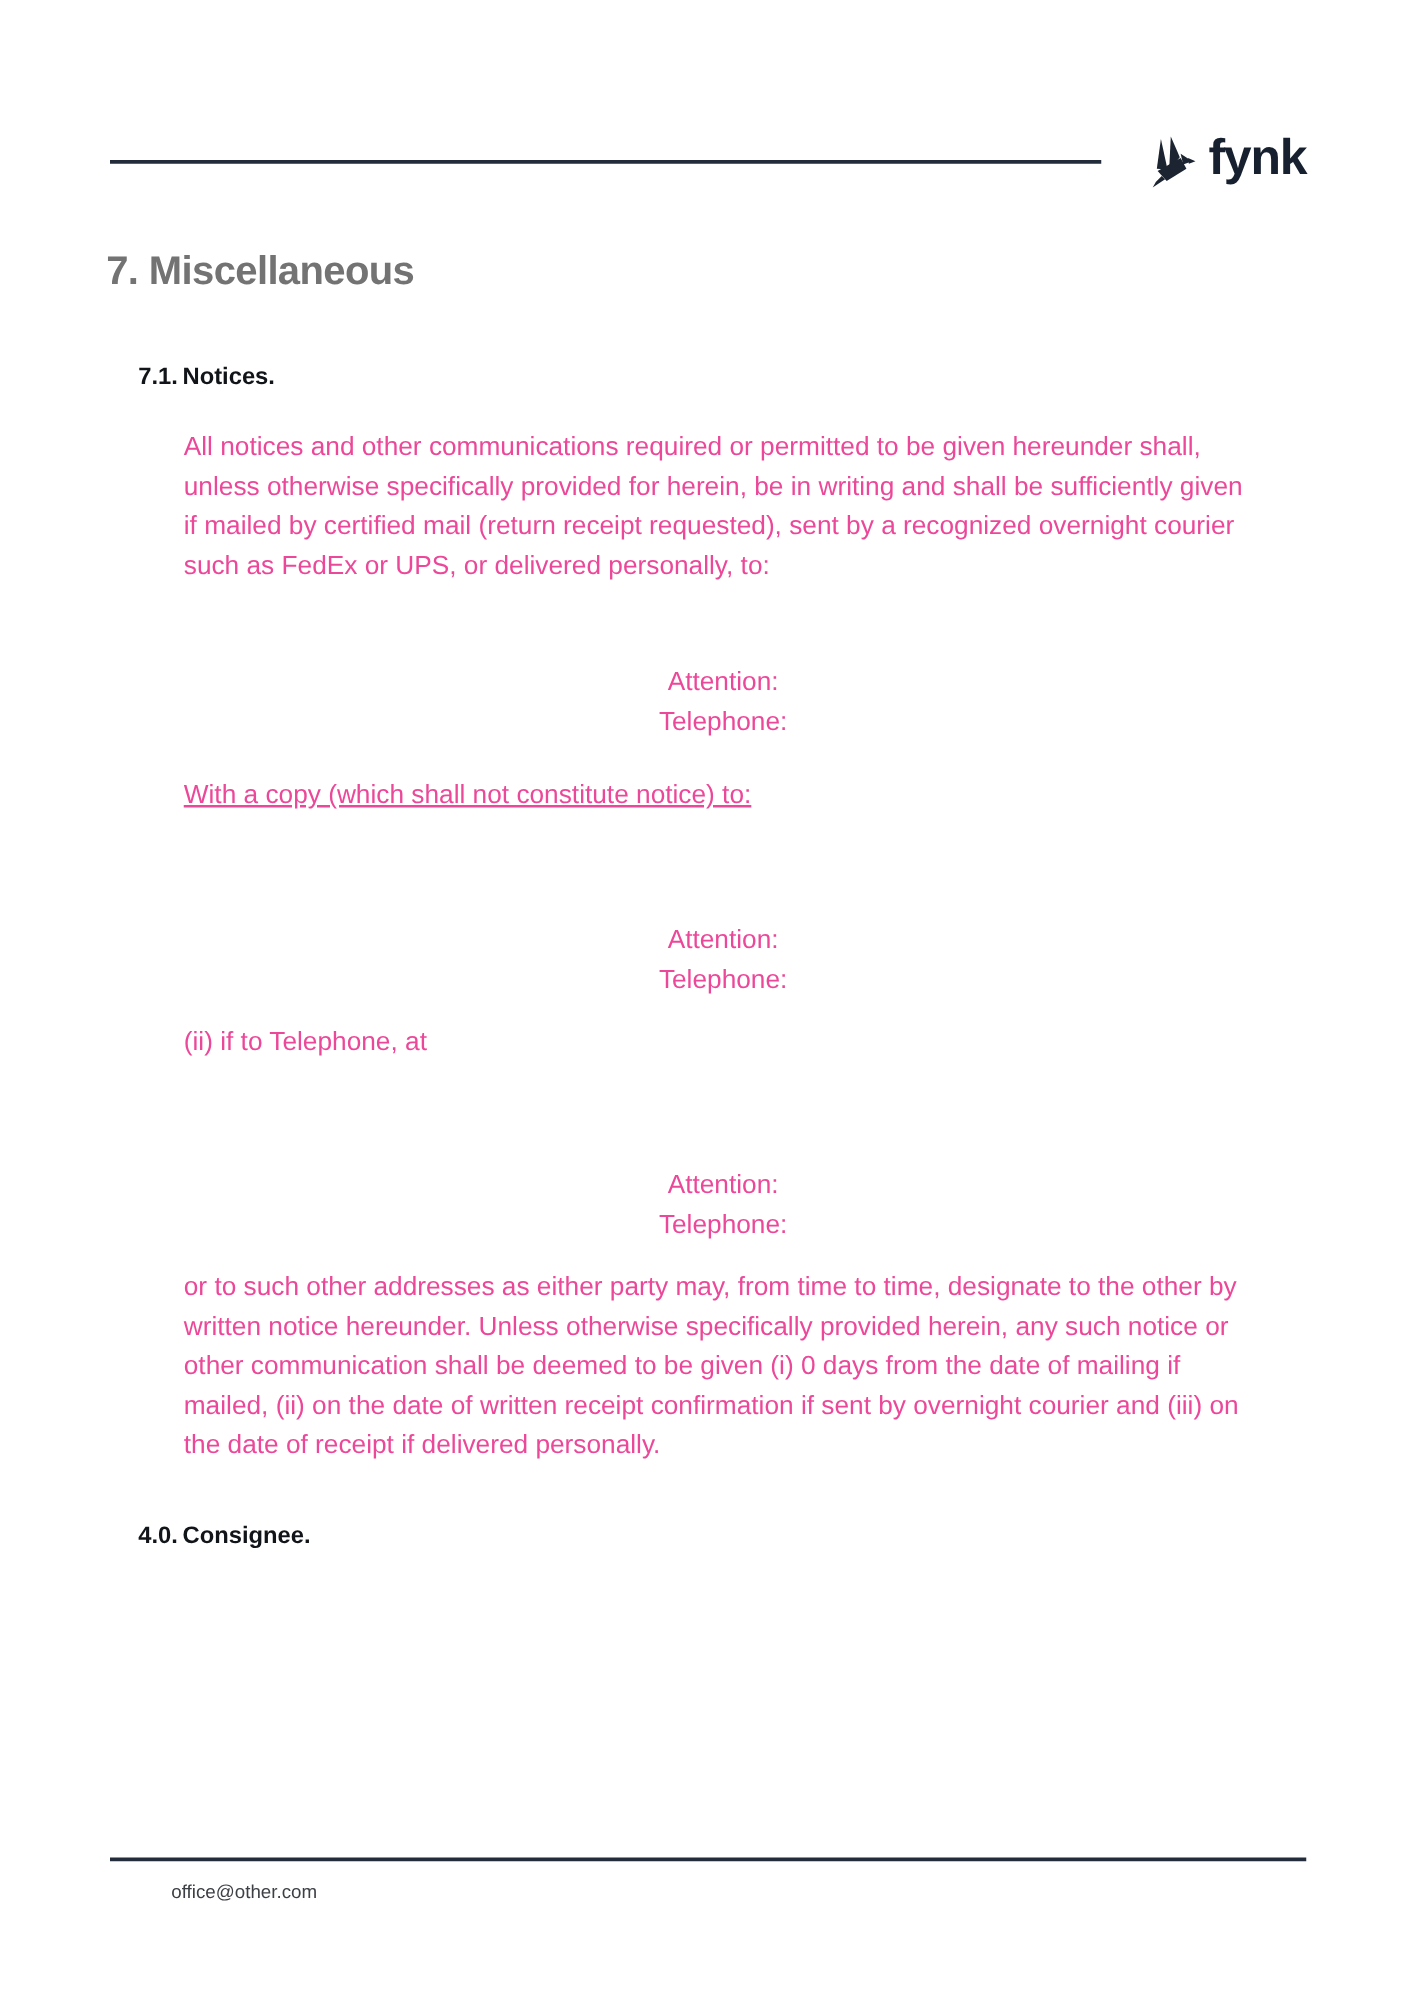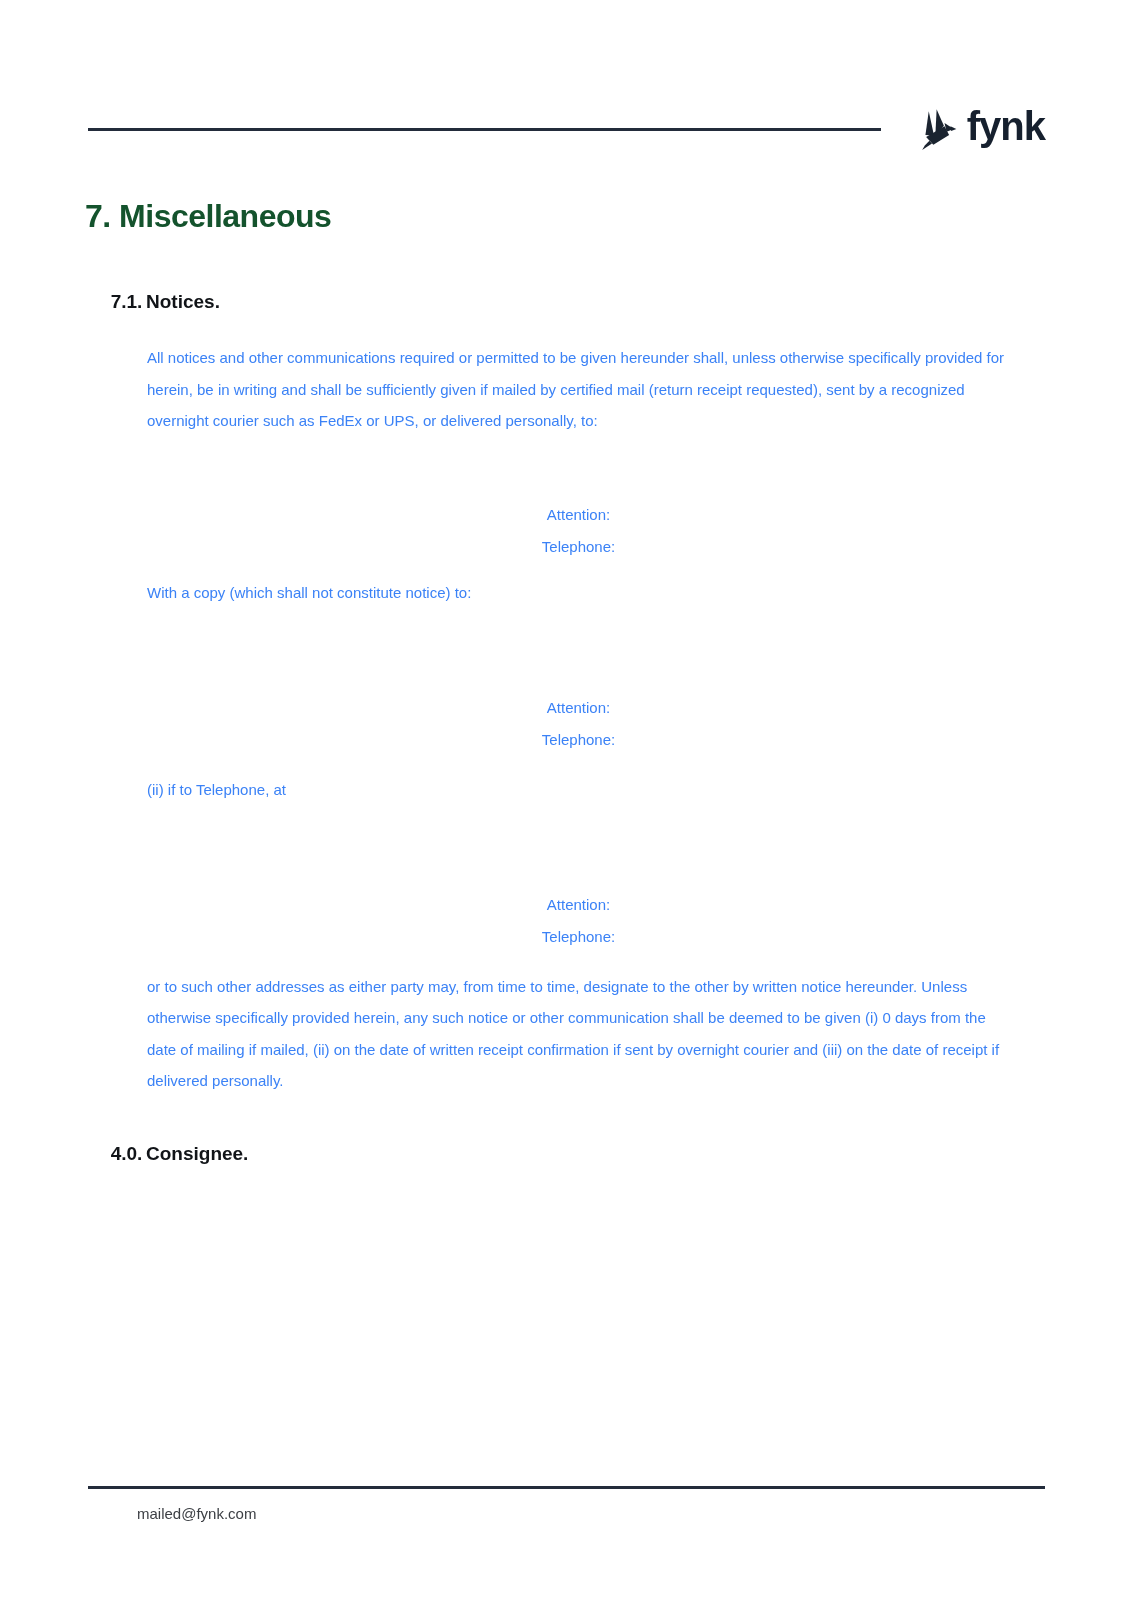--- a/index.html
+++ b/index.html
@@ -59,47 +59,47 @@
     left: 0;
     width: 1131px;
     padding: 197px 121px 0 85px;
     box-sizing: border-box;
   }
   .doc-title {
     margin: 0;
     font-size: 32px;
     line-height: 38px;
     font-weight: 700;
-    color: #14532d;
+    color: #737373;
     letter-spacing: -0.5px;
   }
   .section-heading {
     display: flex;
     margin: 55px 0 0 22px;
     font-size: 19px;
     line-height: 23px;
     font-weight: 700;
     color: #111418;
     text-align: center;
   }
   .section-number {
     width: 39px;
     flex: none;
   }
   .section-body {
     margin-left: 62px;
     width: 863px;
-    font-size: 15px;
+    font-size: 21px;
     line-height: 31.5px;
-    color: #3b82f6;
+    color: #ec4899;
   }
   .para-intro        { margin: 29px 0 0 0; }
   .line-consignor    { margin: 25px 0 0 0; }
   .addr-block-1      { margin: 62px 0 0 0; }
-  .line-copy         { margin: 14px 0 0 0; }
+  .line-copy         { margin: 26px 0 0 0; text-decoration: underline; }
   .addr-block-2      { margin: 84px 0 0 0; }
   .line-consignee    { margin: 18px 0 0 0; }
   .addr-block-3      { margin: 83px 0 0 0; }
   .para-closing      { margin: 18px 0 0 0; }
   .addr-line { line-height: 32px; text-align: center; }
   .heading-72 { margin-top: 45px; }
 
   
   .footer {
     position: absolute;
@@ -180,17 +180,17 @@
     <div class="section-heading heading-72">
       <span class="section-number">4.0.</span>
       <span class="section-title">Consignee.</span>
     </div>
 
   </div>
 
   <div class="footer">
     <div class="footer-rule"></div>
     <div class="footer-lines">
-      <div>mailed@fynk.com</div>
+      <div>office@other.com</div>
     </div>
   </div>
 
 </div>
 
 </body></html>

